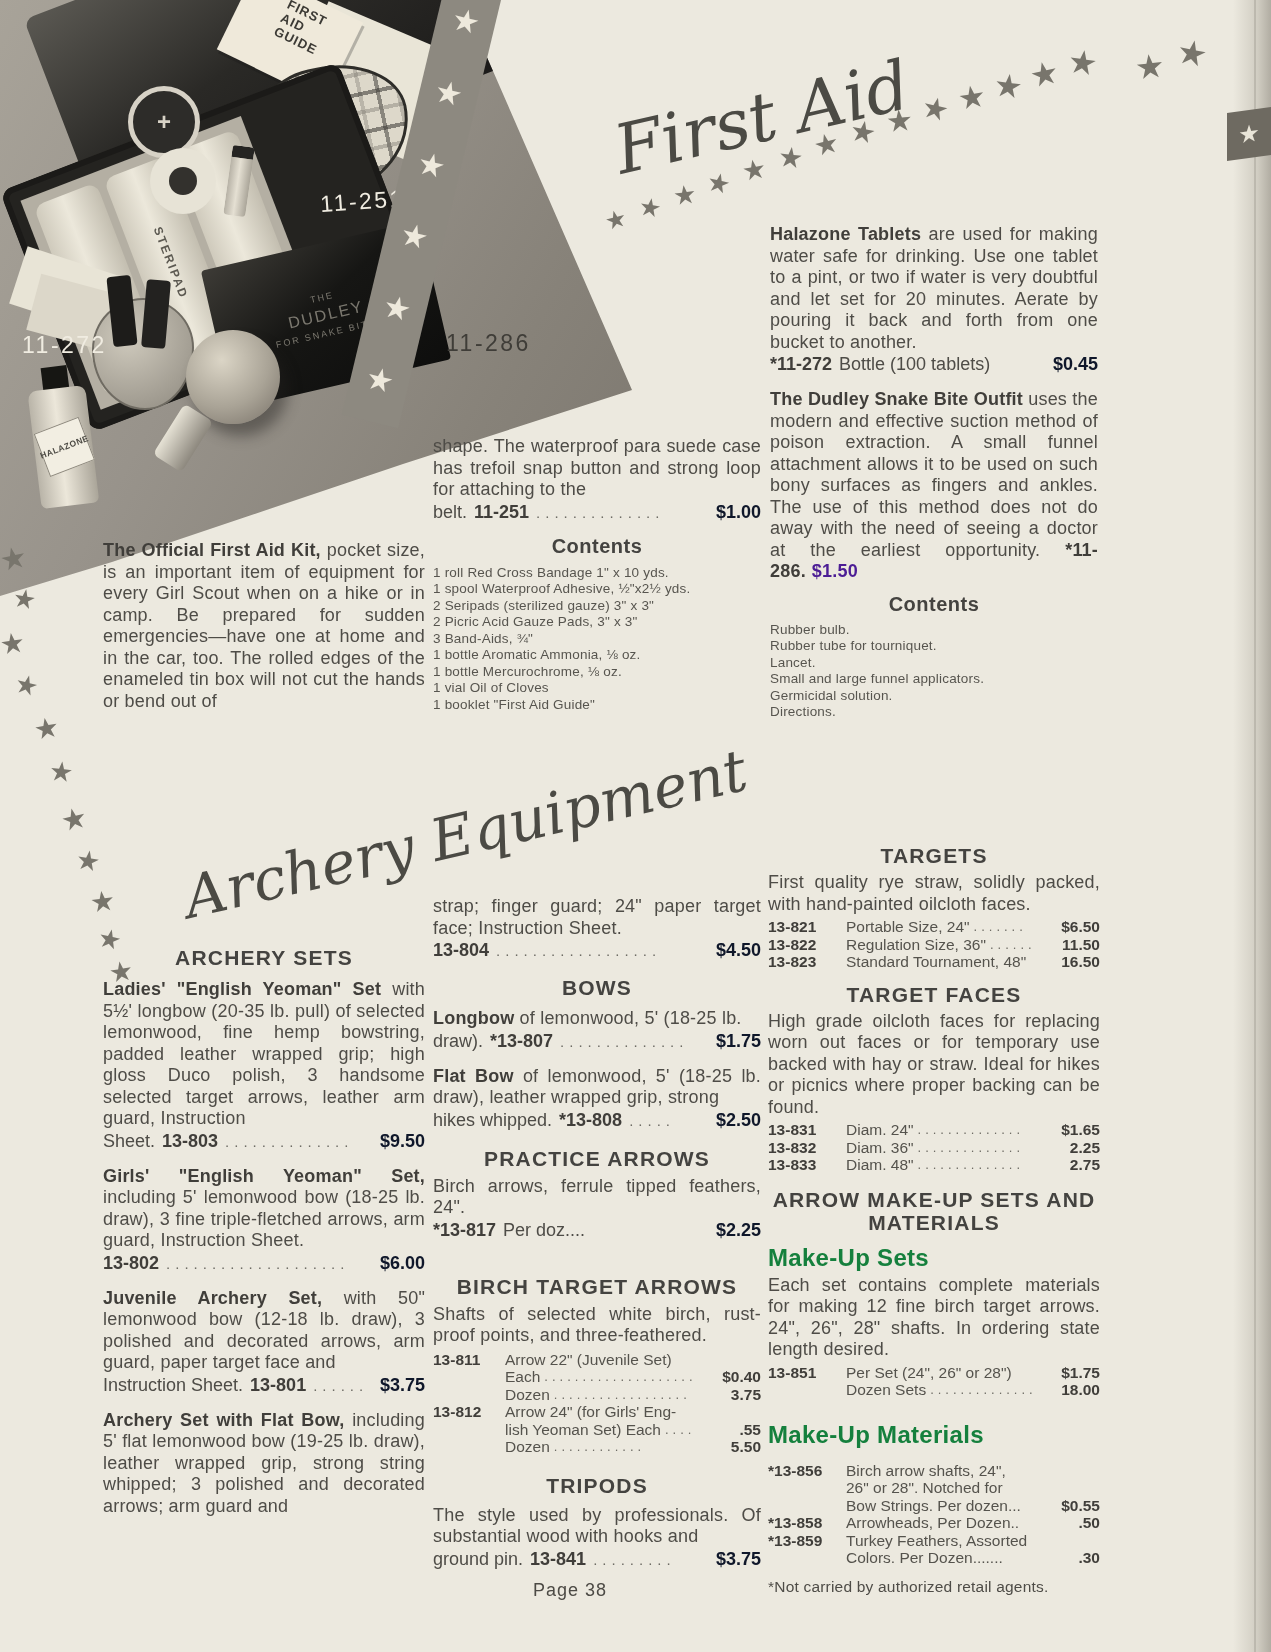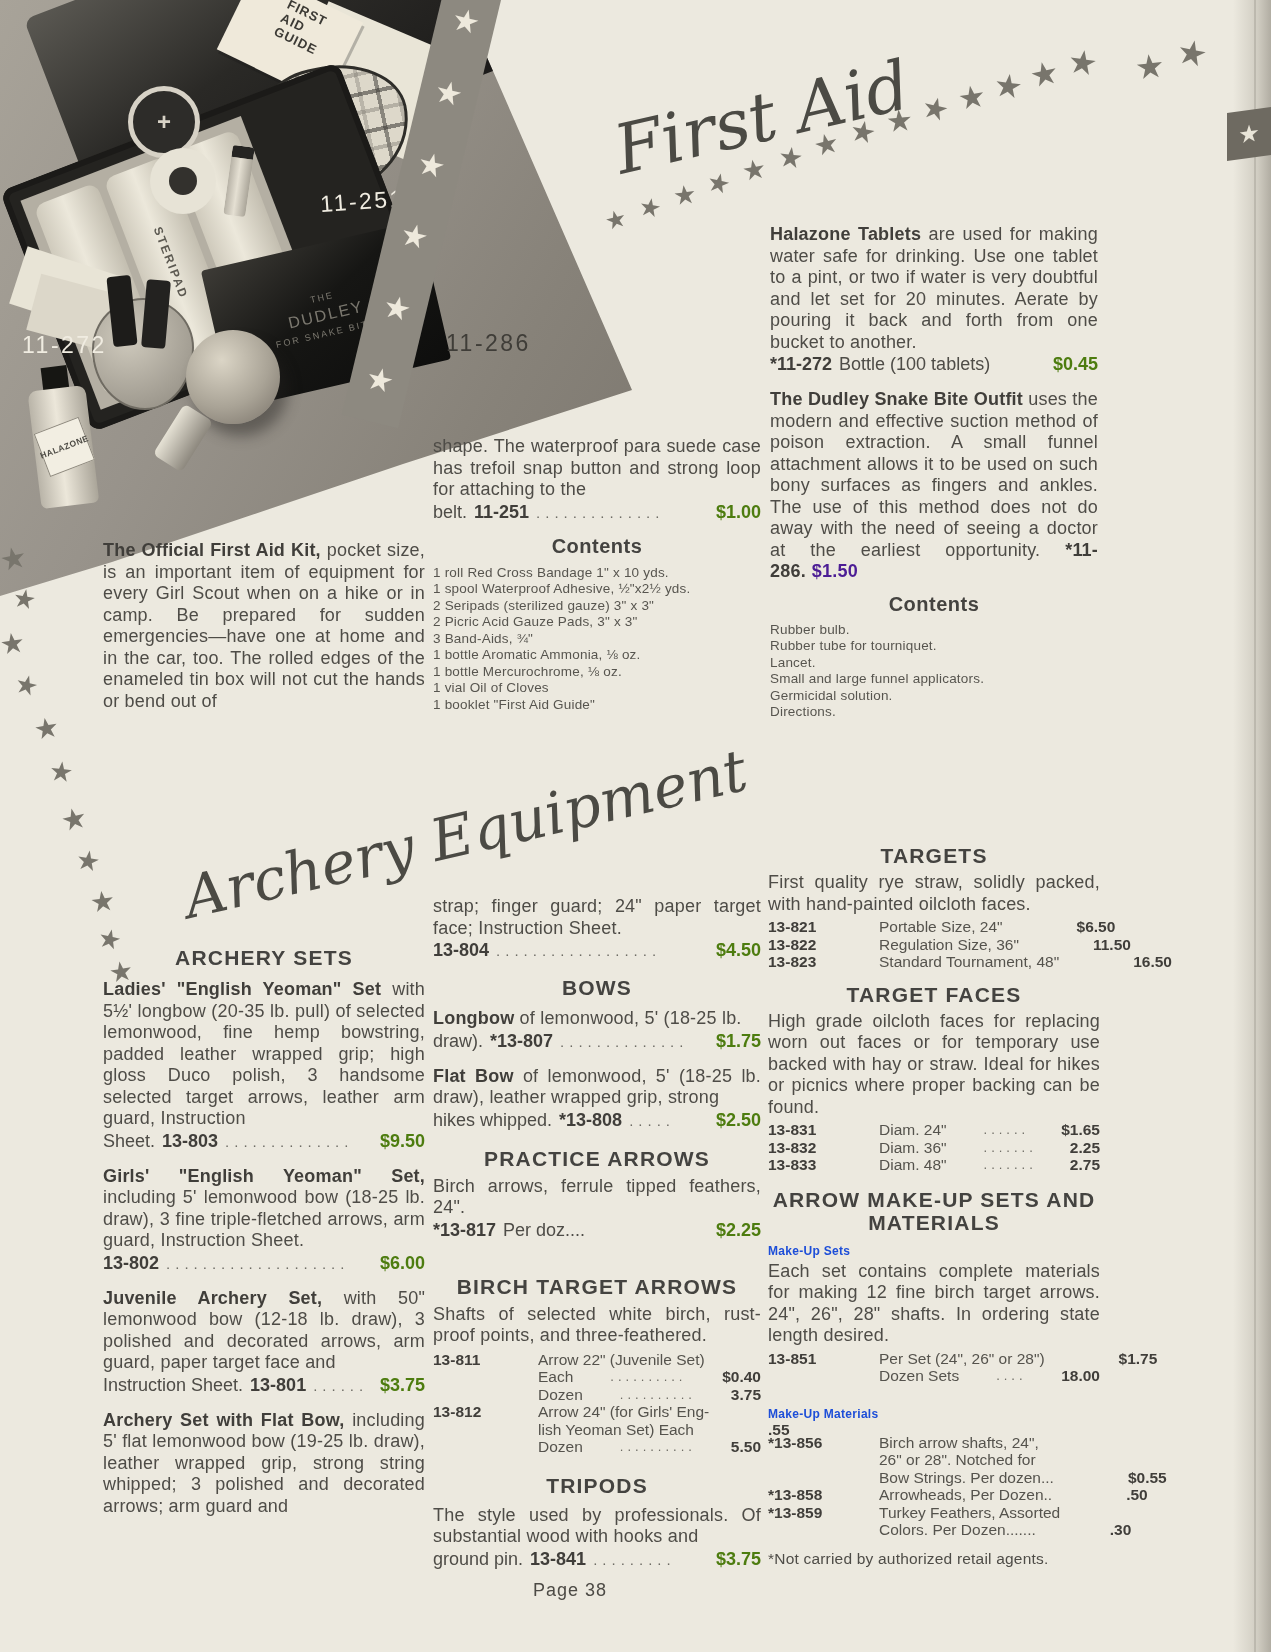--- a/index.html
+++ b/index.html
@@ -4,29 +4,29 @@
 <style>
   html,body{margin:0;padding:0;background:#c9c5ba;}
   .page{position:relative;width:1271px;height:1652px;background:#ece9df;overflow:hidden;
         font-family:"Liberation Sans",sans-serif;color:#4e4c47;}
   
   .col{position:absolute;}
   .para{margin:0;text-align:justify;font-size:18px;line-height:21.5px;letter-spacing:.2px;}
   .lead{font-weight:700;color:#403e3a;}
   .inline-price{font-weight:700;color:#4c1d95;margin-left:6px;}
   .heading{margin:0;font-weight:700;text-align:center;font-size:21px;letter-spacing:1.2px;color:#444340;}
-  .subheading{margin:0;font-weight:700;font-size:12px;color:#1d4ed8;letter-spacing:.3px;}
+  .subheading{margin:0;font-weight:700;font-size:24px;color:#15803d;letter-spacing:.3px;}
   .price-line{display:flex;align-items:baseline;font-size:18px;line-height:22px;}
   .price-line .pre{margin-right:7px;}
   .price-line .code{font-weight:700;color:#403e3a;white-space:nowrap;margin-right:7px;}
   .price-line .mid{margin-right:7px;white-space:nowrap;}
   .price-line .dots{flex:1;overflow:hidden;white-space:nowrap;letter-spacing:5px;color:#6e6c65;font-size:15px;}
-  .price-line .price{font-weight:700;color:#4d7c0f;white-space:nowrap;margin-left:6px;}
+  .price-line .price{font-weight:700;color:#0f172a;white-space:nowrap;margin-left:6px;}
   .contents-list{font-size:13.5px;line-height:16.5px;letter-spacing:.2px;color:#57554f;}
-  .trow{display:flex;align-items:center;font-size:15.5px;line-height:17.5px;color:#55534d;gap:33px;}
+  .trow{display:flex;align-items:center;font-size:15.5px;line-height:17.5px;color:#55534d;}
   .trow .tcode{width:78px;flex-shrink:0;font-weight:700;color:#403e3a;white-space:nowrap;}
   .trow .tdesc{white-space:nowrap;}
   .trow .tdots{flex:1;overflow:hidden;white-space:nowrap;letter-spacing:4px;font-size:13px;color:#6e6c65;margin:0 4px;}
   .trow .tprice{font-weight:700;color:#403e3a;white-space:nowrap;text-align:right;}
   .item{margin-bottom:13px;}
   
   .script-title{position:absolute;font-family:"DejaVu Serif",serif;font-style:italic;color:#4b4a44;white-space:nowrap;}
   #first-aid-title{left:612px;top:78px;font-size:68px;transform:rotate(-13deg);}
   #archery-title{left:178px;top:800px;font-size:58px;transform:rotate(-13deg);}
   

